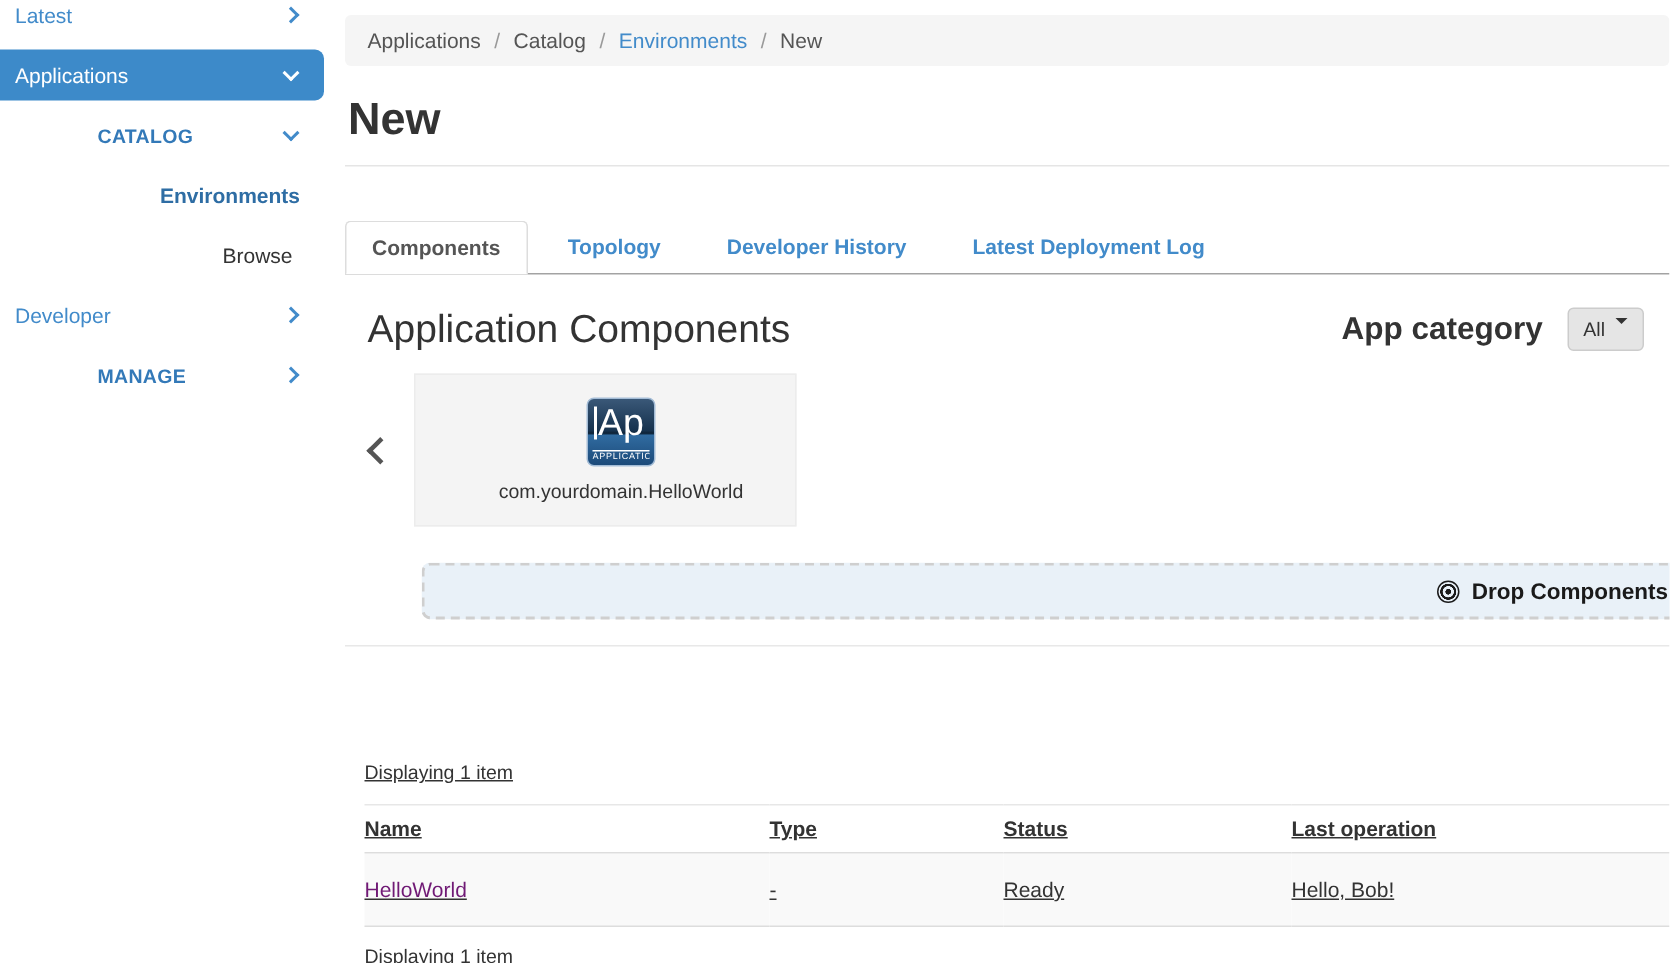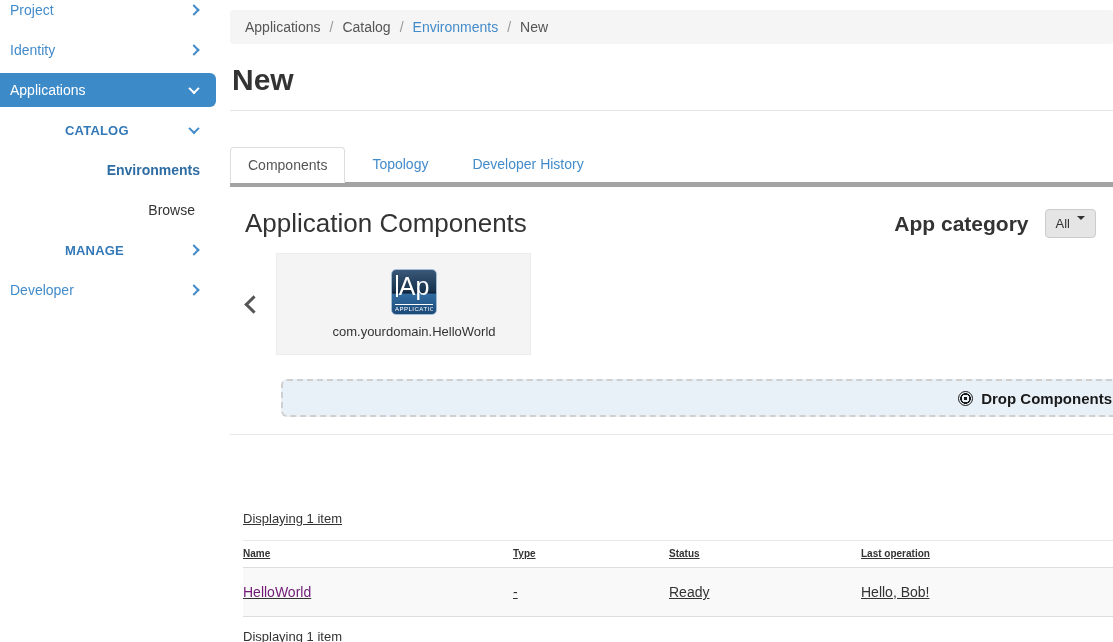--- a/index.html
+++ b/index.html
@@ -45,21 +45,21 @@
     margin-top:10px; height:34px; background:#f5f5f5; border-radius:4px;
     display:flex; align-items:center; padding:0 15px; font-size:14px; color:#555;
   }
   .breadcrumb .sep { margin:0 9px; color:#999; }
   .breadcrumb .crumb-link { color:#428bca; cursor:pointer; }
   .breadcrumb .crumb-current { color:#555; }
 
   .page-title { font-size:30px; font-weight:bold; color:#333; margin:19px 0 0 2px; }
   .rule1 { border:none; border-top:1px solid #e5e5e5; margin-top:13px; }
 
-  .tabs { display:flex; margin-top:36px; border-bottom:5px solid #a3a3a3; }
+  .tabs { display:flex; margin-top:36px; border-bottom:1px solid #a3a3a3;font-weight:bold; }
   .tab {
     padding:9px 17px; font-size:14px; color:#428bca; cursor:pointer;
     margin-bottom:-1px; white-space:nowrap;
   }
   .tab + .tab { margin-left:10px; }
   .tab.active {
     background:#fff; border:1px solid #ddd; border-bottom:1px solid #fff;
     border-radius:4px 4px 0 0; color:#555;
   }
 
@@ -122,42 +122,36 @@
       #1a1a1a 0 1.8px, transparent 2px 3.6px, #1a1a1a 3.9px 5.2px, transparent 5.5px);
     flex:0 0 auto;
   }
 
   .rule2 { border:none; border-top:1px solid #e8e8e8; margin-top:17px; }
 
   .table-area { margin-top:76px; padding-left:13px;text-decoration:underline; }
   .count { font-size:13px; color:#333; }
   table { width:870px; border-collapse:collapse; margin-top:14px; border-top:1px solid #e7e7e7; }
   thead th {
-    text-align:left; font-size:10px; font-weight:bold; color:#333;
+    text-align:left; font-size:14px; font-weight:bold; color:#333;
     padding:7px 0 8px; border-bottom:1px solid #ddd; cursor:pointer;
   }
   tbody td {
     background:#f9f9f9; font-size:14px; color:#333;
     padding:16px 0; border-bottom:1px solid #ddd;
   }
   tbody a { color:#701a75; text-decoration:none; cursor:pointer; }
   .count-bottom { margin-top:12px; }
 </style>
 </head>
 <body>
 
 <aside class="sidebar">
   <div class="side-row">
-    <span class="lbl">Project</span>
-    <span class="chev-box">
-        <span class="chev right"></span>
-      </span>
-  </div>
-  <div class="side-row">
-    <span class="lbl">Identity</span>
+    <span class="lbl">Latest</span>
     <span class="chev-box">
         <span class="chev right"></span>
       </span>
   </div>
   <div class="side-row active">
     <span class="lbl">Applications</span>
     <span class="chev-box">
         <span class="chev down white"></span>
       </span>
   </div>
@@ -166,28 +160,28 @@
     <span class="chev-box">
         <span class="chev down"></span>
       </span>
   </div>
   <div class="side-row sub sub-active">
     <span class="lbl">Environments</span>
   </div>
   <div class="side-row sub sub-plain">
     <span class="lbl">Browse</span>
   </div>
+  <div class="side-row">
+    <span class="lbl">Developer</span>
+    <span class="chev-box">
+        <span class="chev right"></span>
+      </span>
+  </div>
   <div class="side-row group">
     <span class="lbl">MANAGE</span>
-    <span class="chev-box">
-        <span class="chev right"></span>
-      </span>
-  </div>
-  <div class="side-row">
-    <span class="lbl">Developer</span>
     <span class="chev-box">
         <span class="chev right"></span>
       </span>
   </div>
 </aside>
 
 <main class="content">
 
   <nav class="breadcrumb">
     <span class="crumb-current">Applications</span>
@@ -199,20 +193,21 @@
     <span class="crumb-current">New</span>
   </nav>
 
   <h1 class="page-title">New</h1>
   <hr class="rule1">
 
   <div class="tabs">
     <div class="tab active">Components</div>
     <div class="tab">Topology</div>
     <div class="tab">Developer History</div>
+    <div class="tab">Latest Deployment Log</div>
   </div>
 
   <section>
     <div class="section-head">
       <h2 class="section-title">Application Components</h2>
       <div class="category">
         <span class="cat-label">App category</span>
         <button class="dropdown-btn">
           <span>All</span>
           <span class="caret"></span>

